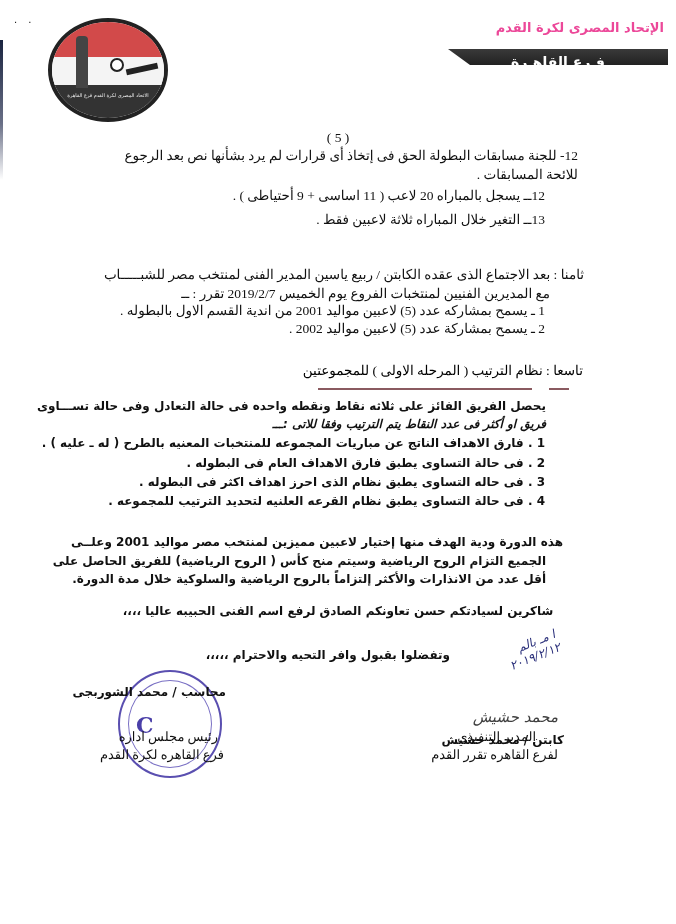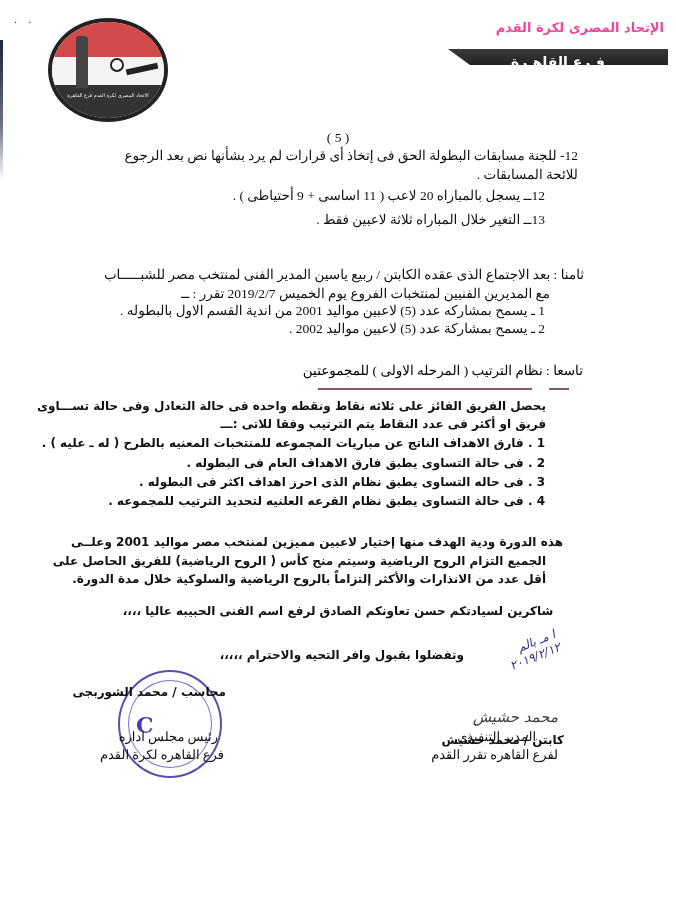--- a/index.html
+++ b/index.html
@@ -82,32 +82,32 @@
 <div class="line" style="right:92px; top:266px;">ثامنا : بعد الاجتماع الذى عقده الكابتن / ربيع ياسين المدير الفنى لمنتخب مصر للشبـــــاب</div>
 <div class="line" style="right:126px; top:285px;">مع المديرين الفنيين لمنتخبات الفروع يوم الخميس 2019/2/7 تقرر : ــ</div>
 <div class="line" style="right:131px; top:302px;">1 ـ يسمح بمشاركه عدد (5) لاعبين مواليد 2001 من اندية القسم الاول بالبطوله .</div>
 <div class="line" style="right:131px; top:320px;">2 ـ يسمح بمشاركة عدد (5) لاعبين مواليد 2002 .</div>
 
 <div class="line heading-red" style="right:93px; top:362px;">تاسعا : نظام الترتيب ( المرحله الاولى ) للمجموعتين</div>
 <div class="underline-bar" style="left:318px; width:214px; top:388px;"></div>
 <div class="underline-bar" style="left:549px; width:20px; top:388px;"></div>
 
 <div class="line bold" style="right:130px; top:398px;">يحصل الفريق الفائز على ثلاثه نقاط ونقطه واحده فى حالة التعادل وفى حالة تســـاوى</div>
-<div class="line bold" style="right:130px; top:416px;">فريق او أكثر فى عدد النقاط يتم الترتيب وفقا للاتى :ـــ</div>
+<div class="line bold" style="right:130px; top:416px;font-style:italic;">فريق او أكثر فى عدد النقاط يتم الترتيب وفقا للاتى :ـــ</div>
 <div class="line bold" style="right:131px; top:435px;">1 . فارق الاهداف الناتج عن مباريات المجموعه للمنتخبات المعنيه بالطرح ( له ـ عليه ) .</div>
 <div class="line bold" style="right:131px; top:455px;">2 . فى حالة التساوى يطبق فارق الاهداف العام فى البطوله .</div>
 <div class="line bold" style="right:131px; top:474px;">3 . فى حاله التساوى يطبق نظام الذى احرز اهداف اكثر فى البطوله .</div>
 <div class="line bold" style="right:131px; top:493px;">4 . فى حالة التساوى يطبق نظام القرعه العلنيه لتحديد الترتيب للمجموعه .</div>
 
 <div class="line bold" style="right:113px; top:534px;">هذه الدورة ودية الهدف منها إختيار لاعبين مميزين لمنتخب مصر مواليد 2001 وعلــى</div>
 <div class="line bold" style="right:130px; top:553px;">الجميع التزام الروح الرياضية  وسيتم منح كأس ( الروح الرياضية) للفريق الحاصل على</div>
 <div class="line bold" style="right:130px; top:571px;">أقل عدد من الانذارات والأكثر إلتزاماً بالروح الرياضية والسلوكية خلال مدة الدورة.</div>
 
 <div class="line bold" style="left:0; right:0; text-align:center; top:603px;">شاكرين لسيادتكم حسن تعاونكم الصادق لرفع اسم الفنى الحبيبه عاليا ،،،،</div>
-<div class="line bold" style="right:212px; top:647px;">وتفضلوا بقبول وافر التحيه والاحترام ،،،،،</div>
+<div class="line bold" style="right:226px; top:647px;">وتفضلوا بقبول وافر التحيه والاحترام ،،،،،</div>
 
 <div class="handnote">
   <div>ا مـ بالم</div>
   <div>٢٠١٩/٢/١٢</div>
 </div>
 
 <div class="line bold" style="right:112px; top:684px;margin-top:48px;">كابتن / محمد حشيش</div>
 <div class="sig" style="right:118px; top:708px; font-size:15px; direction:rtl;">محمد حشيش</div>
 <div class="line" style="right:140px; top:728px; font-size:13px;margin-left:32px;">المدير التنفيذى</div>
 <div class="line" style="right:118px; top:746px; font-size:13px;">لفرع القاهره تقرر القدم</div>

